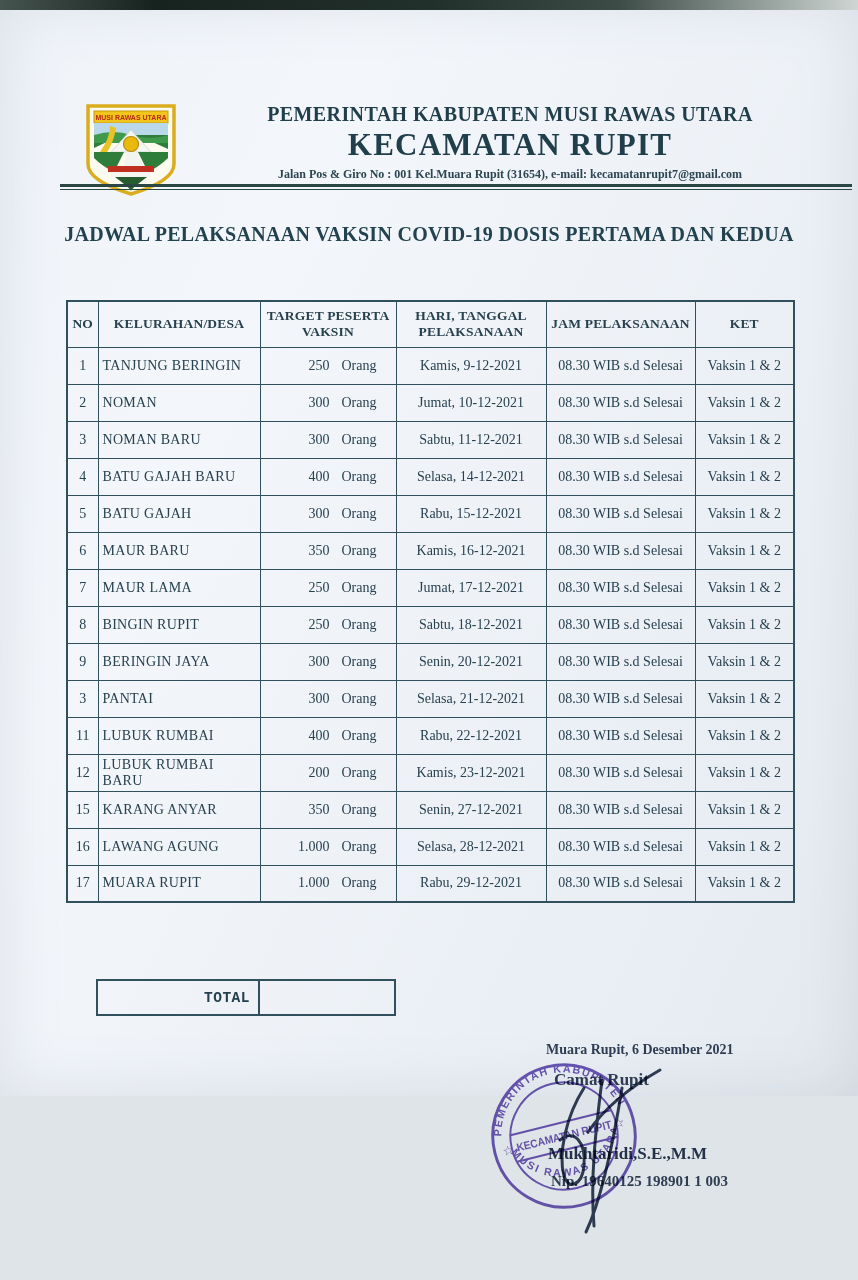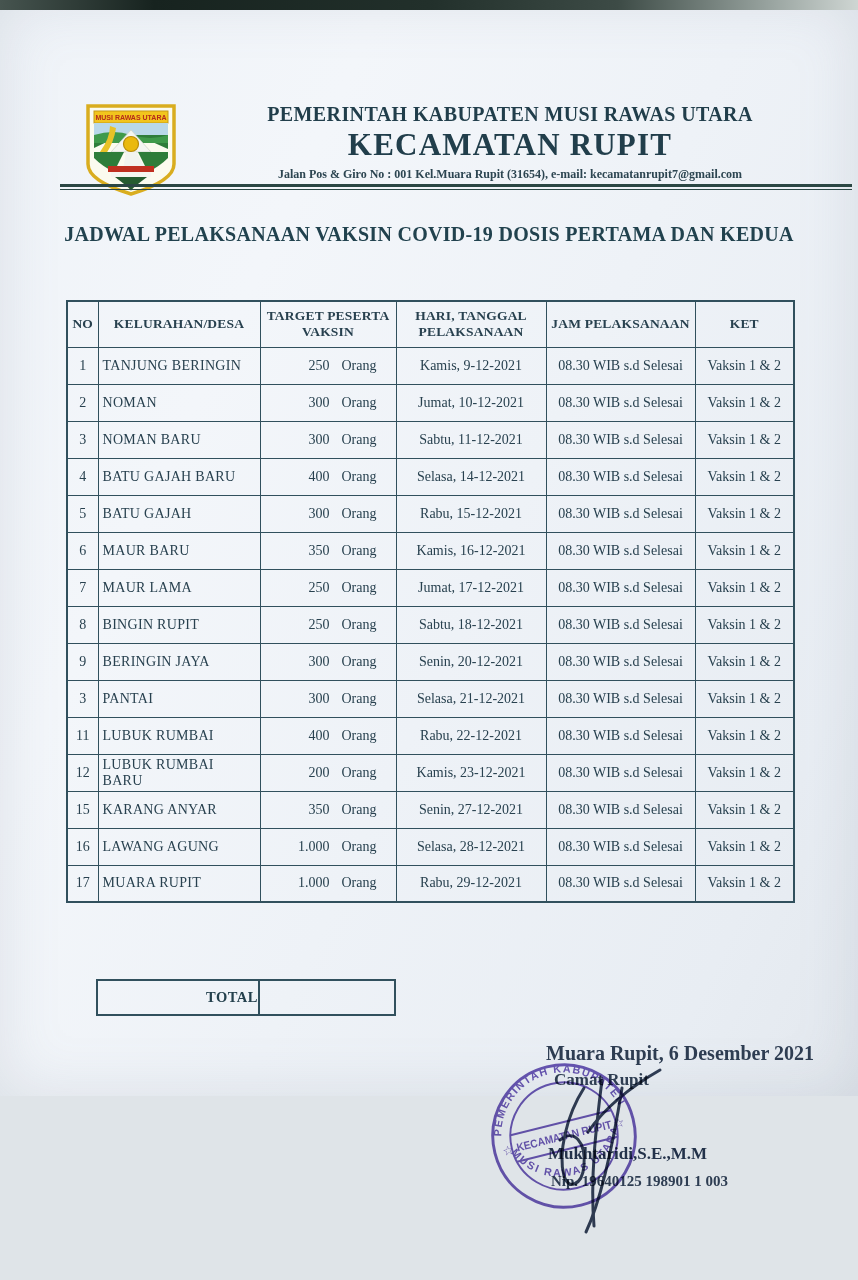--- a/index.html
+++ b/index.html
@@ -63,27 +63,27 @@
   td.c-ket  { text-align:center; font-size:13.5px; }
   
   .total-row {
     position:absolute; left:96px; top:979px; width:300px; height:37px;
     display:flex; border:2.5px solid #31505d; color:#24404d;
     font-weight:bold; font-size:14.5px;
   }
   .total-label {
     width:162px; border-right:2px solid #31505d;
     display:flex; align-items:center; justify-content:flex-end;
-    padding-right:0; letter-spacing:0.5px;
+    padding-right:8px; letter-spacing:0.5px;font-family:Liberation Mono, monospace;
   }
   .total-value { flex:1; display:flex; align-items:center; justify-content:center; }
   .total-value .tnum { display:inline-block; width:52px; text-align:right; }
   .total-value .tunit { display:inline-block; margin-left:12px; }
   
-  .sig-date { position:absolute; left:546px; top:1042px; font-size:20px; font-weight:bold; color:#2e3d52; }
+  .sig-date { position:absolute; left:546px; top:1042px; font-size:14px; font-weight:bold; color:#2e3d52; }
   .sig-role { position:absolute; left:554px; top:1070px; font-size:17px; font-weight:bold; color:#2e3d52; }
   .sig-name { position:absolute; left:548px; top:1144px; font-size:17px; font-weight:bold; color:#23324a; }
   .sig-nip  { position:absolute; left:551px; top:1173px; font-size:15px; font-weight:bold; color:#2e3d52; }
   .stamp { position:absolute; left:486px; top:1058px; width:156px; height:156px; mix-blend-mode:multiply; opacity:0.88; }
   .signature { position:absolute; left:520px; top:1060px; width:160px; height:178px; mix-blend-mode:multiply; opacity:0.92; }
 </style>
 </head>
 <body>
 
 <div class="scan">

